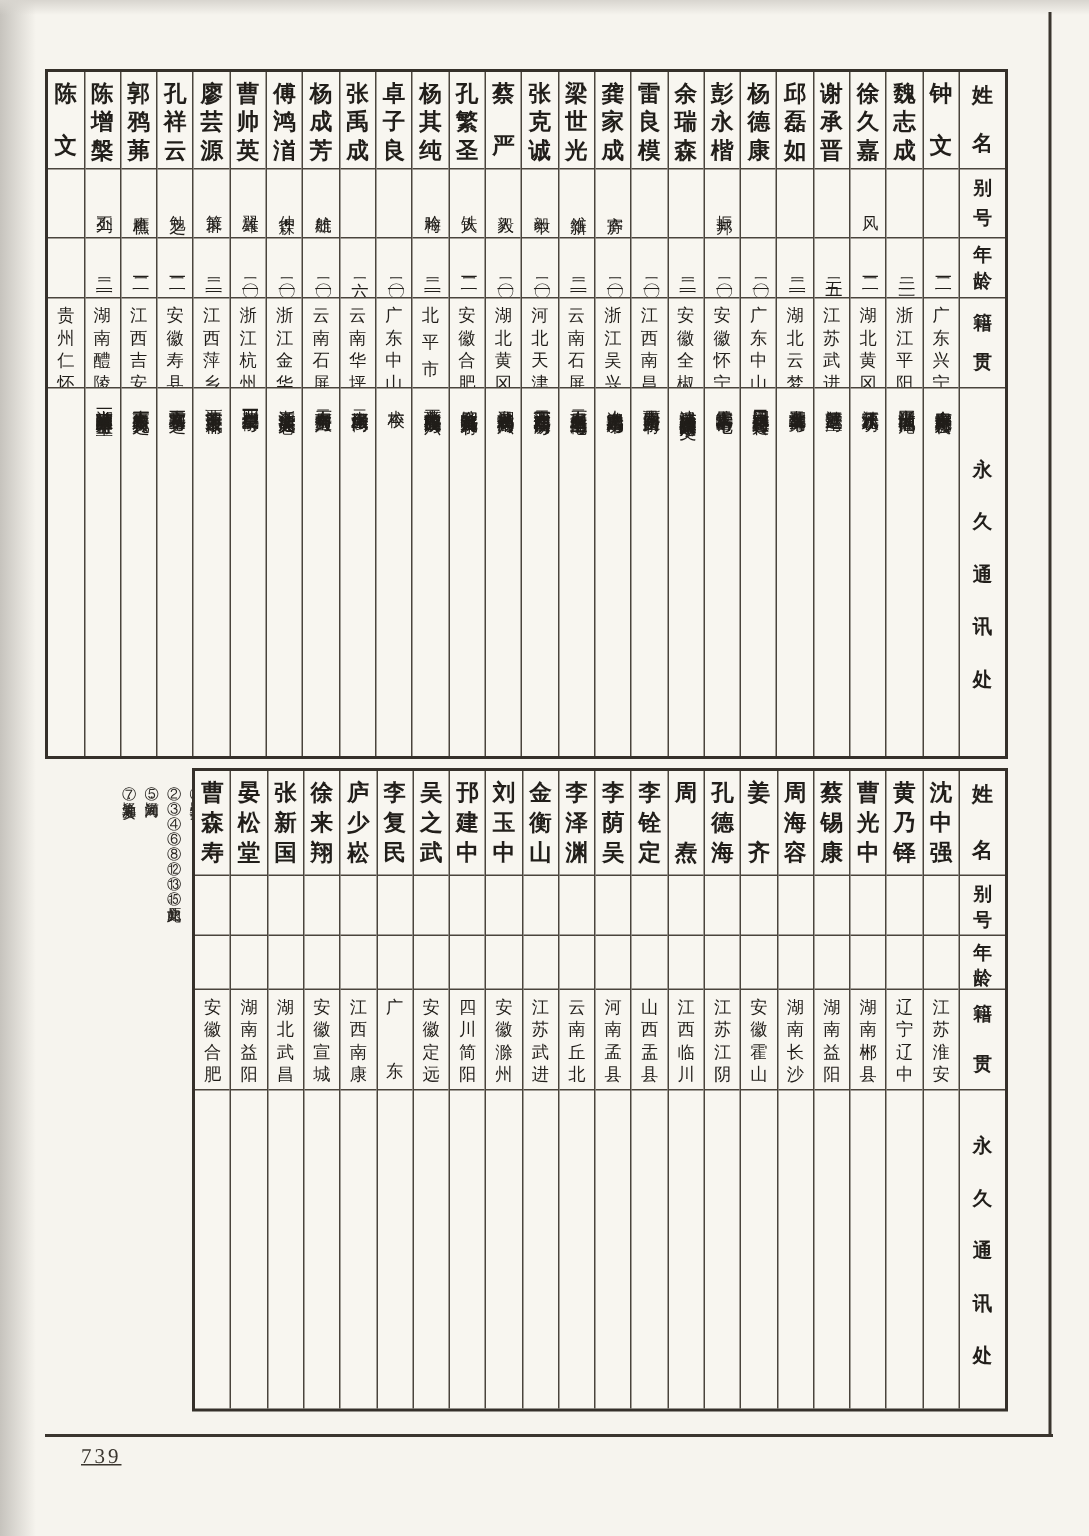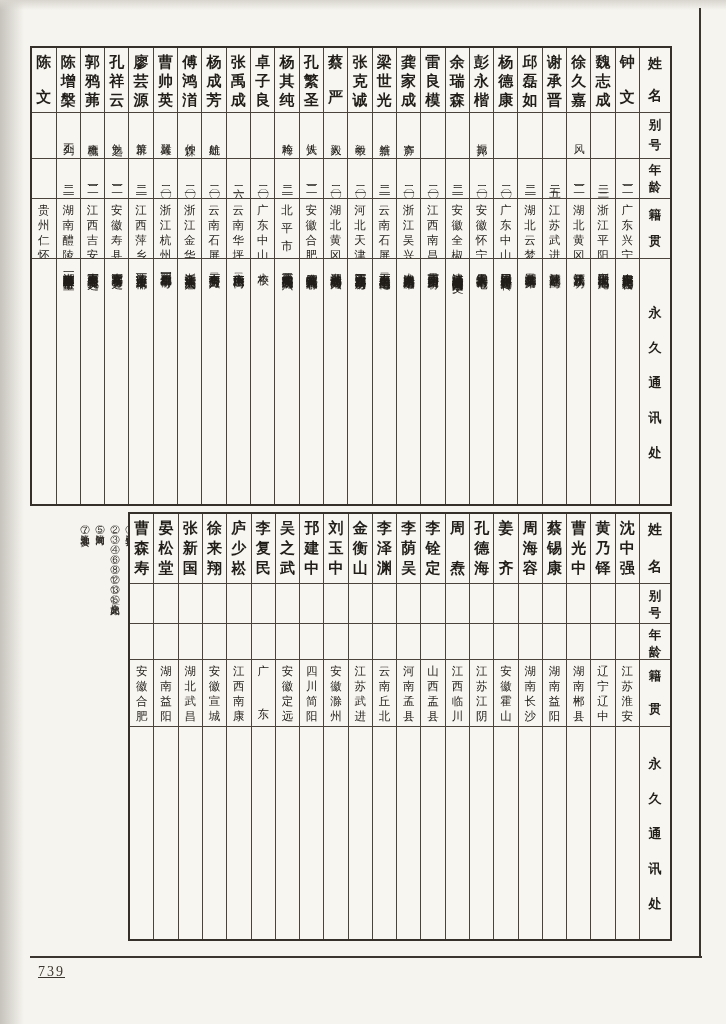--- a/index.html
+++ b/index.html
@@ -48,21 +48,21 @@
   .age-cell{align-items:center;}
   .age-cell .vtext{letter-spacing:2px;font-size:11.5px;}
   .addr-cell .vtext{font-size:11.5px;letter-spacing:0.5px;line-height:13px;}
 
   
   .notes{position:absolute;left:78px;top:517px;height:200px;display:flex;flex-direction:row-reverse;gap:2px;}
   .note-line{writing-mode:vertical-rl;text-orientation:upright;font-size:9.5px;letter-spacing:0.5px;color:#2a2723;}
 
   .bottom-rule{position:absolute;left:30px;top:956px;width:672px;height:2px;background:#3a352e;}
   .right-rule{position:absolute;left:699px;top:8px;width:2px;height:950px;background:#3a352e;}
-  .page-number{position:absolute;left:38px;top:964px;font-size:14px;letter-spacing:2px;color:#3a352e;
+  .page-number{position:absolute;left:54px;top:964px;font-size:14px;letter-spacing:2px;color:#3a352e;
                font-family:"Liberation Serif","DejaVu Serif",serif;text-decoration:underline;}
 </style>
 </head>
 <body>
 
 <div class="page">
   <div class="scan-shade-left"></div>
   <div class="scan-shade-top"></div>
 
   <div class="rtable" id="table-top">

